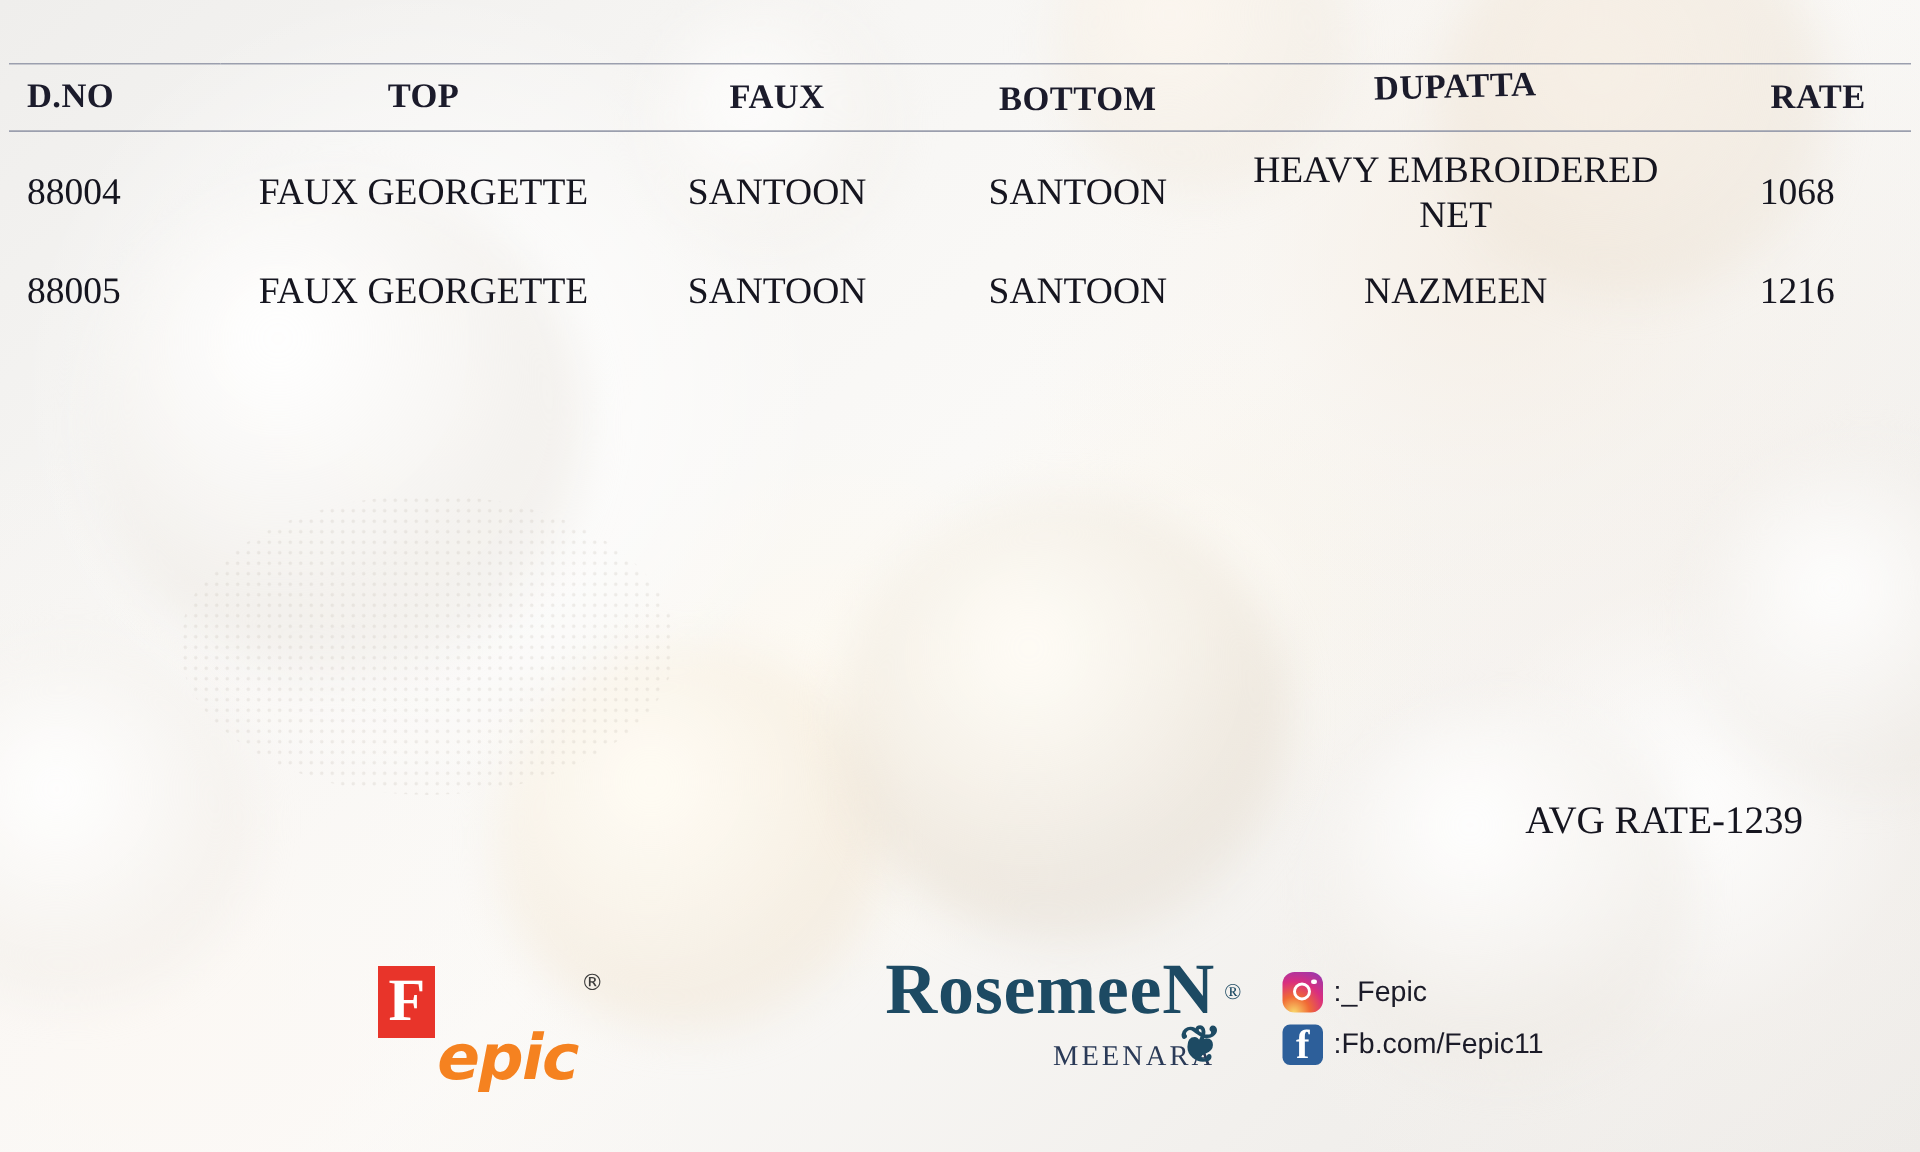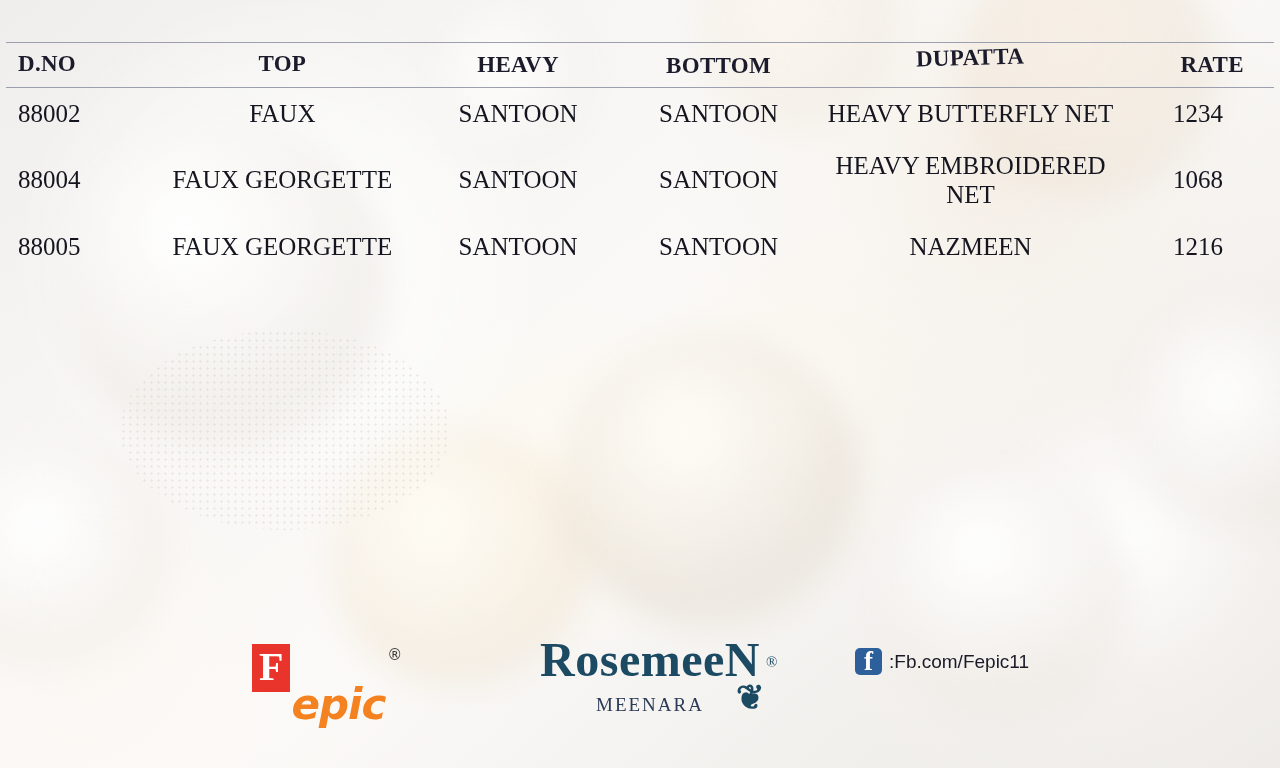--- a/index.html
+++ b/index.html
@@ -182,21 +182,21 @@
     color: #3b3b3b;
     margin-left: 2px;
     margin-top: 2px;
   }
 
   .rosemeen {
     position: absolute;
     left: 490px;
     top: 4px;
     width: 320px;
-    text-align: center;
+    text-align: right;
   }
   .rosemeen-word {
     position: relative;
     display: inline-block;
     font-family: "Liberation Serif", serif;
     font-weight: bold;
     font-size: 48px;
     line-height: 52px;
     color: #1d4a63;
     letter-spacing: 0.5px;
@@ -309,54 +309,47 @@
           <col class="c-top">
           <col class="c-inner">
         <col class="c-bottom">
           <col class="c-dup">
           <col class="c-rate">
       </colgroup>
       <thead>
         <tr>
           <th class="left-head">D.NO</th>
           <th>TOP</th>
-          <th><span class="head-inner">HEAVY</span></th>
+          <th><span class="head-inner">FAUX</span></th>
           <th><span class="head-bottom">BOTTOM</span></th>
           <th><span class="head-dupatta">DUPATTA</span></th>
           <th><span class="head-rate">RATE</span></th>
         </tr>
       </thead>
       <tbody>
-        <tr>
-          <td class="dno">88002</td>
-          <td>FAUX</td>
-          <td>SANTOON</td>
-          <td>SANTOON</td>
-          <td>HEAVY BUTTERFLY NET</td>
-          <td>1234</td>
-        </tr>
         <tr>
           <td class="dno">88004</td>
           <td>FAUX GEORGETTE</td>
           <td>SANTOON</td>
           <td>SANTOON</td>
           <td>HEAVY EMBROIDERED NET</td>
           <td>1068</td>
         </tr>
         <tr>
           <td class="dno">88005</td>
           <td>FAUX GEORGETTE</td>
           <td>SANTOON</td>
           <td>SANTOON</td>
           <td>NAZMEEN</td>
           <td>1216</td>
         </tr>
       </tbody>
     </table>
 
+    <div class="avg">AVG RATE-1239</div>
   </div>
 
   <div class="footer">
 
     <div class="fepic-logo">
       <span class="fepic-f">F</span>
       <span class="fepic-rest">epic</span>
       <span class="fepic-reg">®</span>
     </div>
 
@@ -364,20 +357,24 @@
       <div class="rosemeen-word">
         <span>RosemeeN</span>
         <span class="reg">®</span>
         <span class="rosemeen-flourish">❦</span>
       </div>
       <div class="rosemeen-sub">MEENARA</div>
     </div>
 
     <div class="socials">
       <div class="social-row">
+        <span class="ig-icon"></span>
+        <span class="label">:_Fepic</span>
+      </div>
+      <div class="social-row">
         <span class="fb-icon">
             <span>f</span>
           </span>
         <span class="label">:Fb.com/Fepic11</span>
       </div>
     </div>
 
   </div>
 </div>
 

